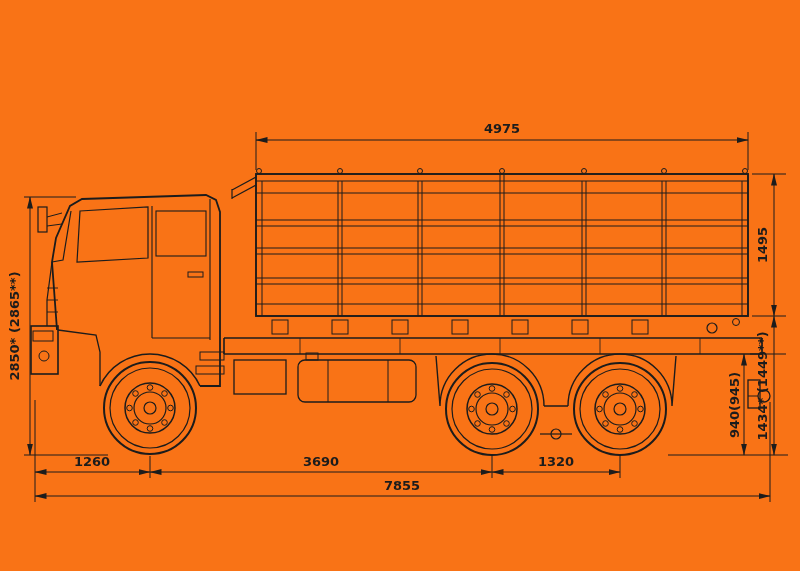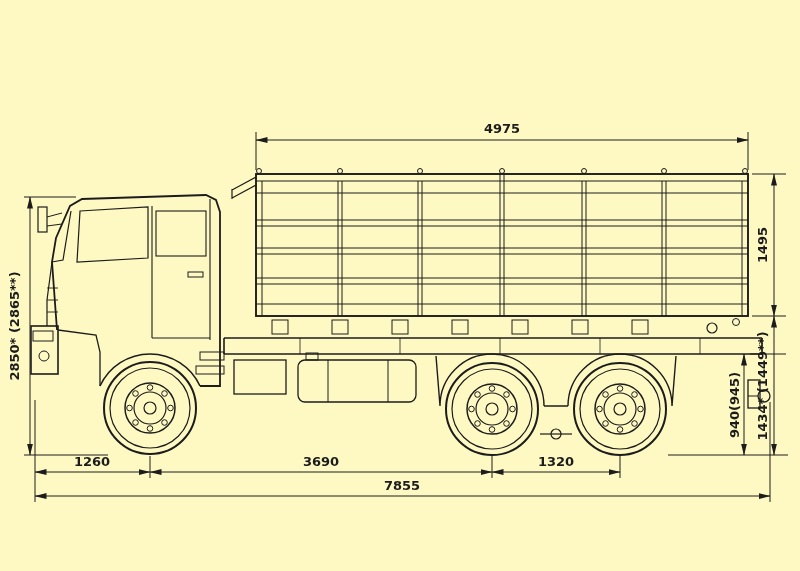--- a/index.html
+++ b/index.html
@@ -1,19 +1,19 @@
 <!DOCTYPE html>
 <html><head>
 <meta charset="utf-8">
 <style>
   html,body{margin:0;padding:0;background:#ffffff;}
   .canvas{
     position:relative;
     width:800px;height:571px;
-    background:#fef9c3;
+    background:#f97316;
     overflow:hidden;
     font-family:"DejaVu Sans", sans-serif;
   }
   .drawing-svg{position:absolute;left:0;top:0;width:800px;height:571px;}
   .dims text{
     font-family:"DejaVu Sans", sans-serif;
     font-size:13px;
     font-weight:bold;
     fill:#1c1c1c;
   }

